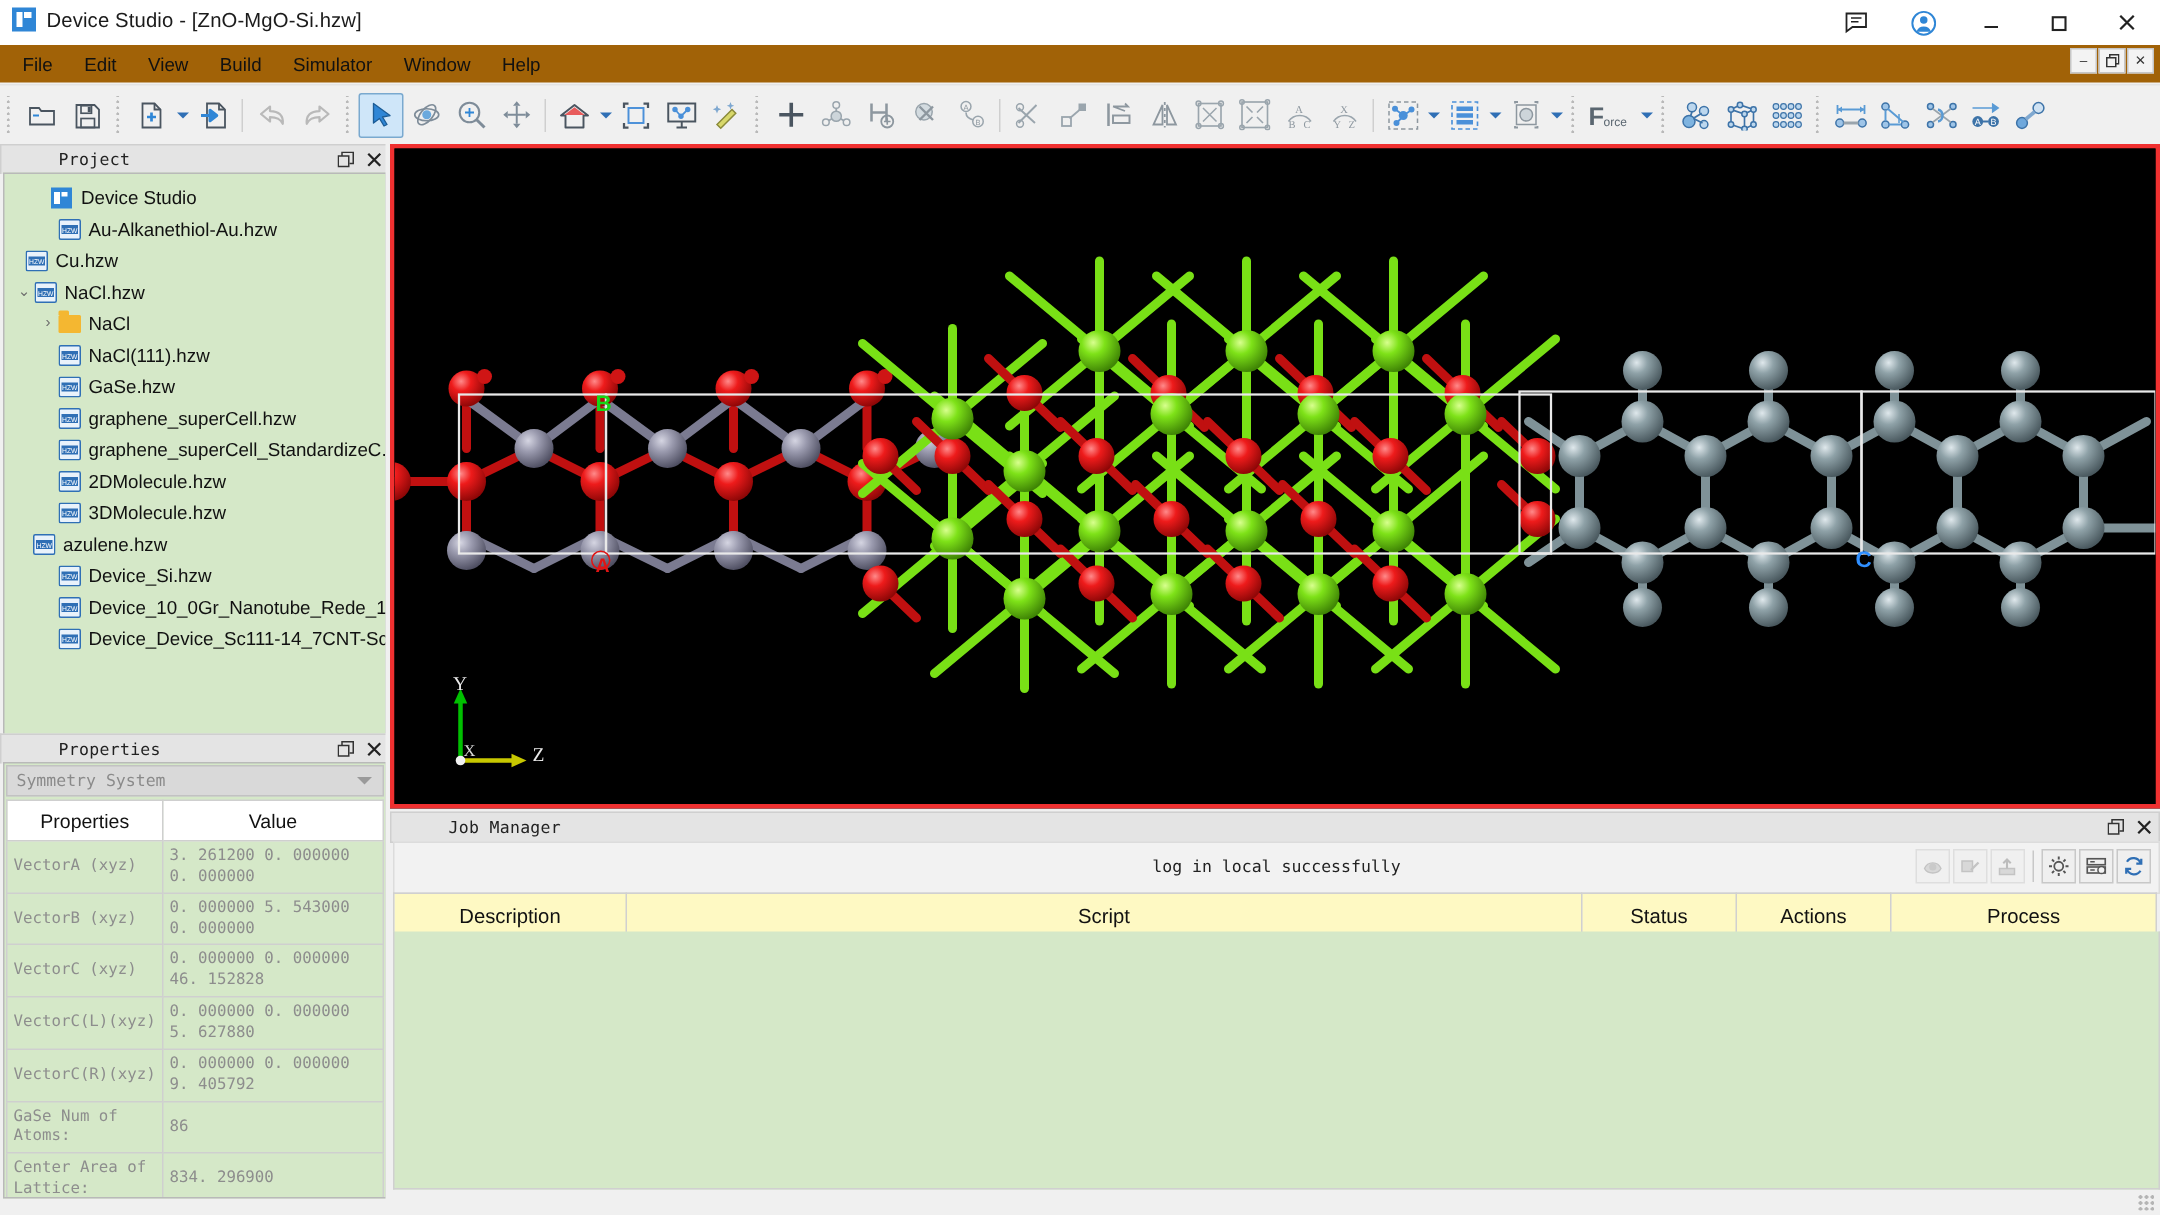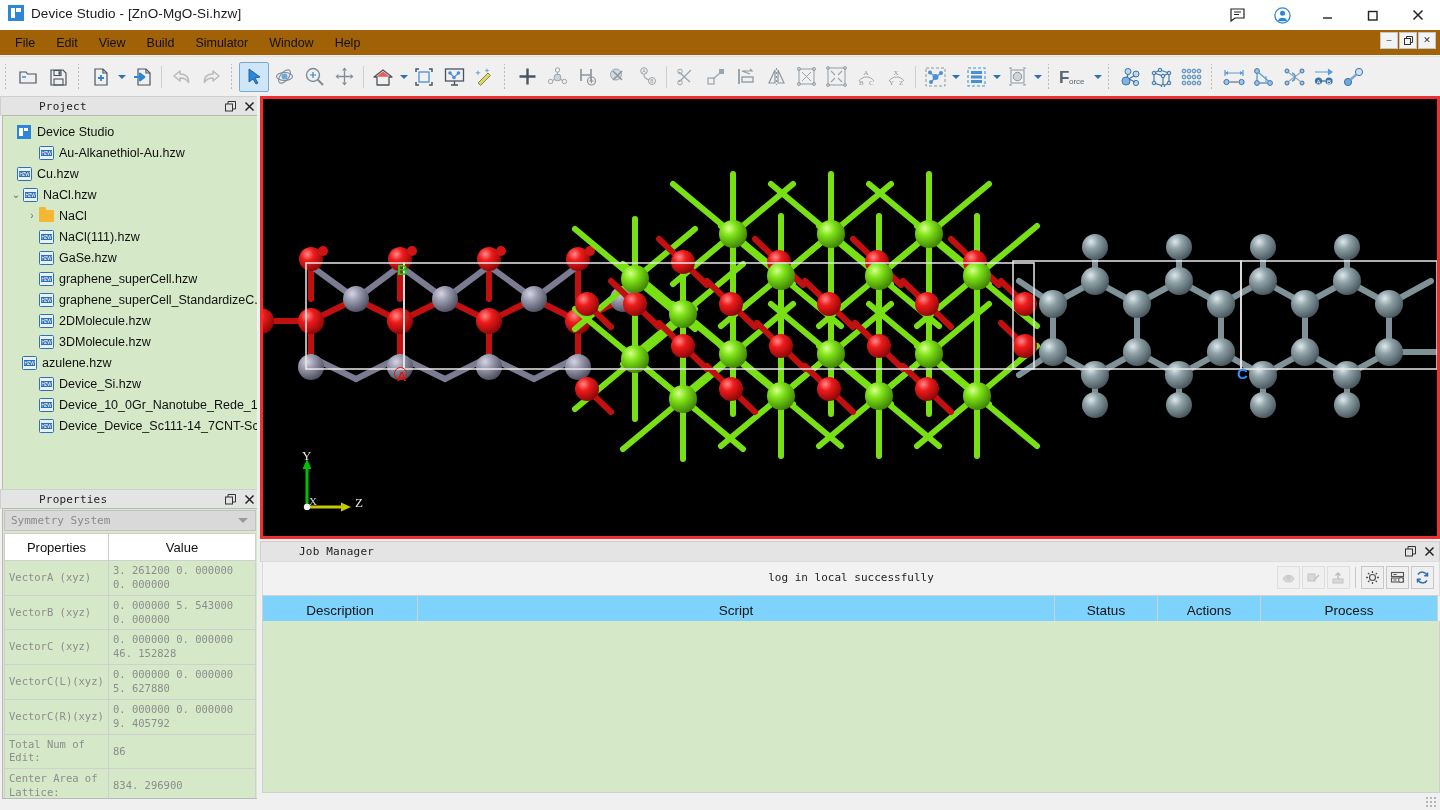--- a/index.html
+++ b/index.html
@@ -95,21 +95,21 @@
   
   .jobwrap{position:absolute;left:260px;top:541px;width:1180px;height:269px;background:#f0f0f0;}
   .job-head{height:19px;background:#e4e4e4;border:1px solid #cfcfcf;display:flex;align-items:center;position:relative;}
   .job-bar{position:absolute;left:2px;top:20px;width:1176px;height:33px;background:#f2f2f2;border:1px solid #dcdcdc;}
   .loginmsg{position:absolute;left:0;right:0;top:9px;text-align:center;font-family:"DejaVu Sans Mono","Liberation Mono",monospace;font-size:11px;color:#222;}
   .job-tools{position:absolute;right:5px;top:4px;display:flex;align-items:center;gap:2px;}
   .jt{width:21px;height:21px;border:1px solid #c8c8c8;background:#efefef;display:flex;align-items:center;justify-content:center;cursor:default;}
   .jt.dis{opacity:.45;}
   .jt-sep{width:1px;height:21px;background:#c8c8c8;margin:0 3px;}
   table.jobtable{position:absolute;left:2px;top:54px;width:1176px;border-collapse:collapse;table-layout:fixed;}
-  table.jobtable th{background:#7dd3fc;border:1px solid #d0d0d0;height:26px;font-size:13.5px;font-weight:normal;color:#111;font-family:"Liberation Sans",sans-serif;}
+  table.jobtable th{background:#fef9c3;border:1px solid #d0d0d0;height:26px;font-size:13.5px;font-weight:normal;color:#111;font-family:"Liberation Sans",sans-serif;}
   .job-grid{position:absolute;left:2px;top:80px;width:1176px;height:171px;background:#d5e8c8;border:1px solid #d0d0d0;border-top:none;}
   .resize-dots{position:absolute;right:4px;bottom:3px;width:11px;height:11px;
     background-image:radial-gradient(circle,#b5b5b5 1.1px,transparent 1.2px);
     background-size:4px 4px;}
   .vsep{position:absolute;left:257px;top:96px;width:3px;height:714px;background:#f0f0f0;}
 </style>
 </head>
 <body>
 
 <div class="app">
@@ -526,21 +526,21 @@
         <div class="pc">
           <svg width="11" height="11" viewBox="0 0 11 11">
               <path d="M1.5 1.5l8 8M9.5 1.5l-8 8" stroke="#222" stroke-width="1.5"></path>
             </svg>
         </div>
       </div>
     </div>
 
     <div class="proj-body">
       <div class="tree">
-        <div class="trow" style="padding-left:0">
+        <div class="trow" style="padding-left:17px">
           <span class="tw"></span>
           <span class="root-ico"></span>
           <span class="tlabel">Device Studio</span>
         </div>
 
         <div class="trow" style="padding-left:22px">
           <span class="tw"></span>
           <span class="hzw-ico">
             <svg width="15" height="14" viewBox="0 0 15 14">
                 <rect x="0.5" y="0.5" width="14" height="13" rx="1" fill="#e9f2fb" stroke="#2f6fb5"></rect>
@@ -752,21 +752,21 @@
             </tr>
             <tr>
               <td class="k">VectorC(L)(xyz)</td>
               <td>0. 000000  0. 000000  5. 627880</td>
             </tr>
             <tr>
               <td class="k">VectorC(R)(xyz)</td>
               <td>0. 000000  0. 000000  9. 405792</td>
             </tr>
             <tr>
-              <td class="k">Total Num of Edit:</td>
+              <td class="k">GaSe Num of Atoms:</td>
               <td>86</td>
             </tr>
             <tr>
               <td class="k">Center Area of Lattice:</td>
               <td>834. 296900</td>
             </tr>
           </tbody>
         </table>
 
       </div>

